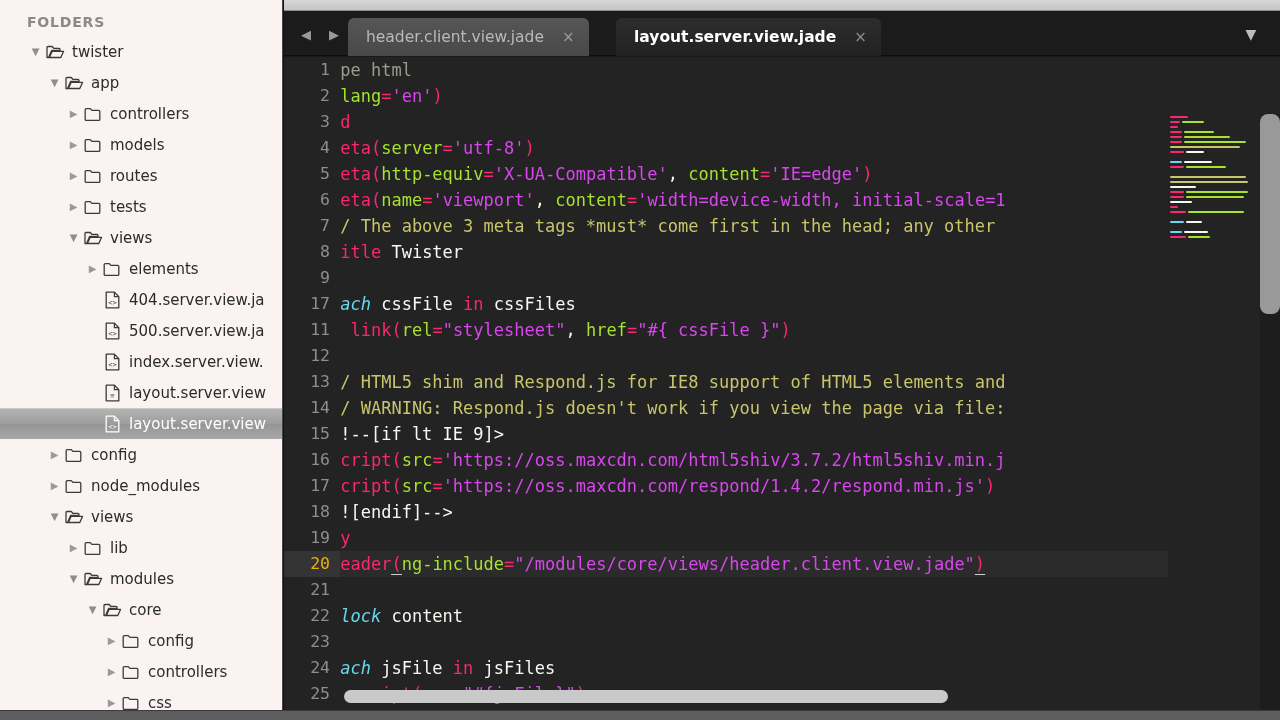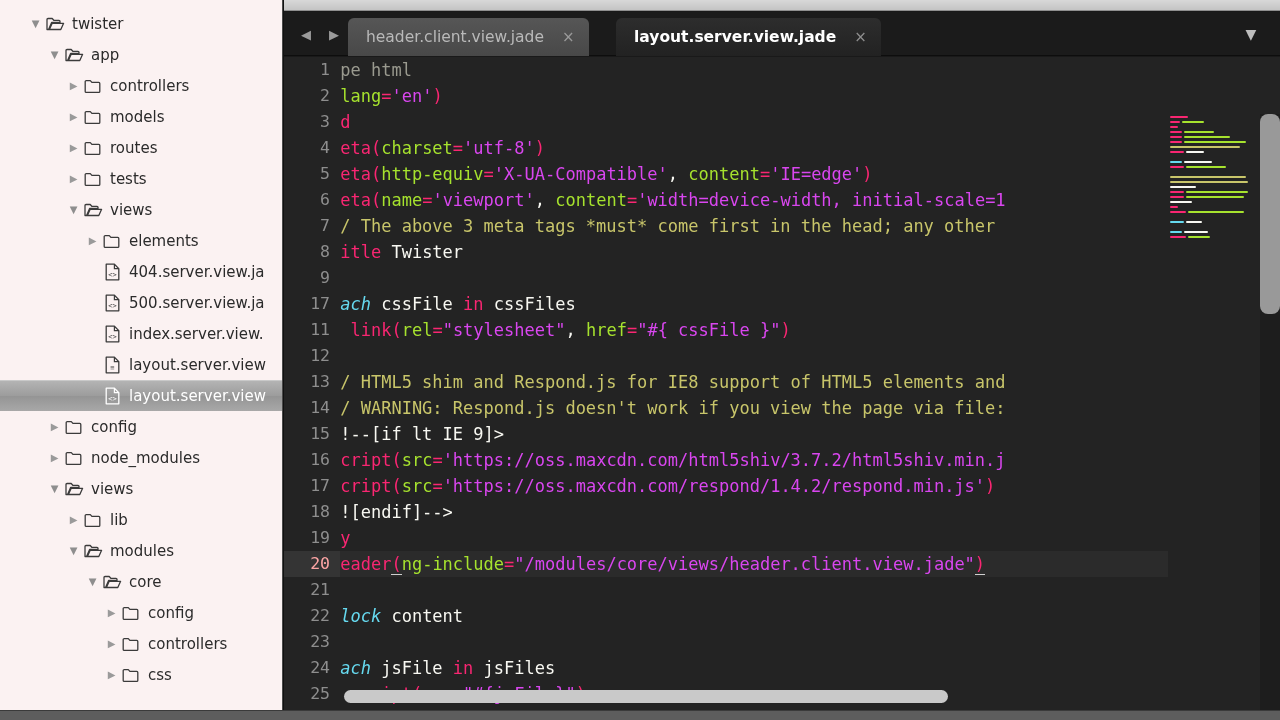--- a/index.html
+++ b/index.html
@@ -100,21 +100,21 @@
   #gutter {
     position:absolute; left:0; top:0; width:56px; bottom:0;
     background:#232323;
   }
   .gline {
     height:26px; line-height:26px;
     text-align:right; padding-right:10px;
     font-family:"DejaVu Sans Mono", monospace;
     font-size:16.5px; color:#8e8e8e;
   }
-  .gline.current { background:#343434; color:#fca5a5; }
+  .gline.current { background:#343434; color:#eab308; }
   #code-lines {
     position:absolute; left:56px; top:0; right:0; bottom:0;
     overflow:hidden;
   }
   .cline {
     height:26px; line-height:26px;
     font-family:"DejaVu Sans Mono", monospace;
     font-size:17px; color:#f2f2f2;
     white-space:pre;
     margin-left:-10px;
@@ -166,20 +166,21 @@
 </style>
 </head>
 <body>
 
 <div id="app">
 
   <div id="window-edge-left"></div>
 
   <div id="sidebar">
     <div id="sidebar-inner">
+      <div class="folders-header">FOLDERS</div>
       <div id="tree-container">
           <div class="tree-row">
             <span style="display: inline-block; width: 17px; min-width: 17px;"></span>
             <span class="arrow open">▼</span>
             <span class="folder-ico">
               <svg width="19" height="16" viewBox="0 0 19 16">
                 <path d="M1 13.5V3.5a1 1 0 0 1 1-1h4.2l1.6 1.8H13a1 1 0 0 1 1 1v1.2H5.6L2.6 13.5Z M3.4 13.5 6.2 7.3h11.4L14.8 13.5Z" fill="none" stroke="#3b3b3b" stroke-width="1.3" stroke-linejoin="round"></path>
               </svg>
             </span>
             <span class="tree-label">twister</span>
@@ -456,21 +457,21 @@
           <div class="gline">21</div>
           <div class="gline">22</div>
           <div class="gline">23</div>
           <div class="gline">24</div>
           <div class="gline">25</div>
         </div>
       <div id="code-lines">
           <div class="cline"><span class="mut">ype html</span></div>
           <div class="cline"><span class="tag">(</span><span class="attr">lang</span><span class="op">=</span><span class="str">'en'</span><span class="tag">)</span></div>
           <div class="cline"><span class="tag">ad</span></div>
-          <div class="cline"><span class="tag">meta(</span><span class="attr">charset</span><span class="op">=</span><span class="str">'utf-8'</span><span class="tag">)</span></div>
+          <div class="cline"><span class="tag">meta(</span><span class="attr">server</span><span class="op">=</span><span class="str">'utf-8'</span><span class="tag">)</span></div>
           <div class="cline"><span class="tag">meta(</span><span class="attr">http-equiv</span><span class="op">=</span><span class="str">'X-UA-Compatible'</span><span class="plain">, </span><span class="attr">content</span><span class="op">=</span><span class="str">'IE=edge'</span><span class="tag">)</span></div>
           <div class="cline"><span class="tag">meta(</span><span class="attr">name</span><span class="op">=</span><span class="str">'viewport'</span><span class="plain">, </span><span class="attr">content</span><span class="op">=</span><span class="str">'width=device-width, initial-scale=1</span></div>
           <div class="cline"><span class="cmt">// The above 3 meta tags *must* come first in the head; any other</span></div>
           <div class="cline"><span class="tag">title</span><span class="plain"> Twister</span></div>
           <div class="cline"><span class="plain"></span></div>
           <div class="cline"><span class="kw">each</span><span class="plain"> cssFile </span><span class="op">in</span><span class="plain"> cssFiles</span></div>
           <div class="cline"><span class="plain">  </span><span class="tag">link(</span><span class="attr">rel</span><span class="op">=</span><span class="str">"stylesheet"</span><span class="plain">, </span><span class="attr">href</span><span class="op">=</span><span class="str">"#{ cssFile }"</span><span class="tag">)</span></div>
           <div class="cline"><span class="plain"></span></div>
           <div class="cline"><span class="cmt">// HTML5 shim and Respond.js for IE8 support of HTML5 elements and</span></div>
           <div class="cline"><span class="cmt">// WARNING: Respond.js doesn't work if you view the page via file:</span></div>

